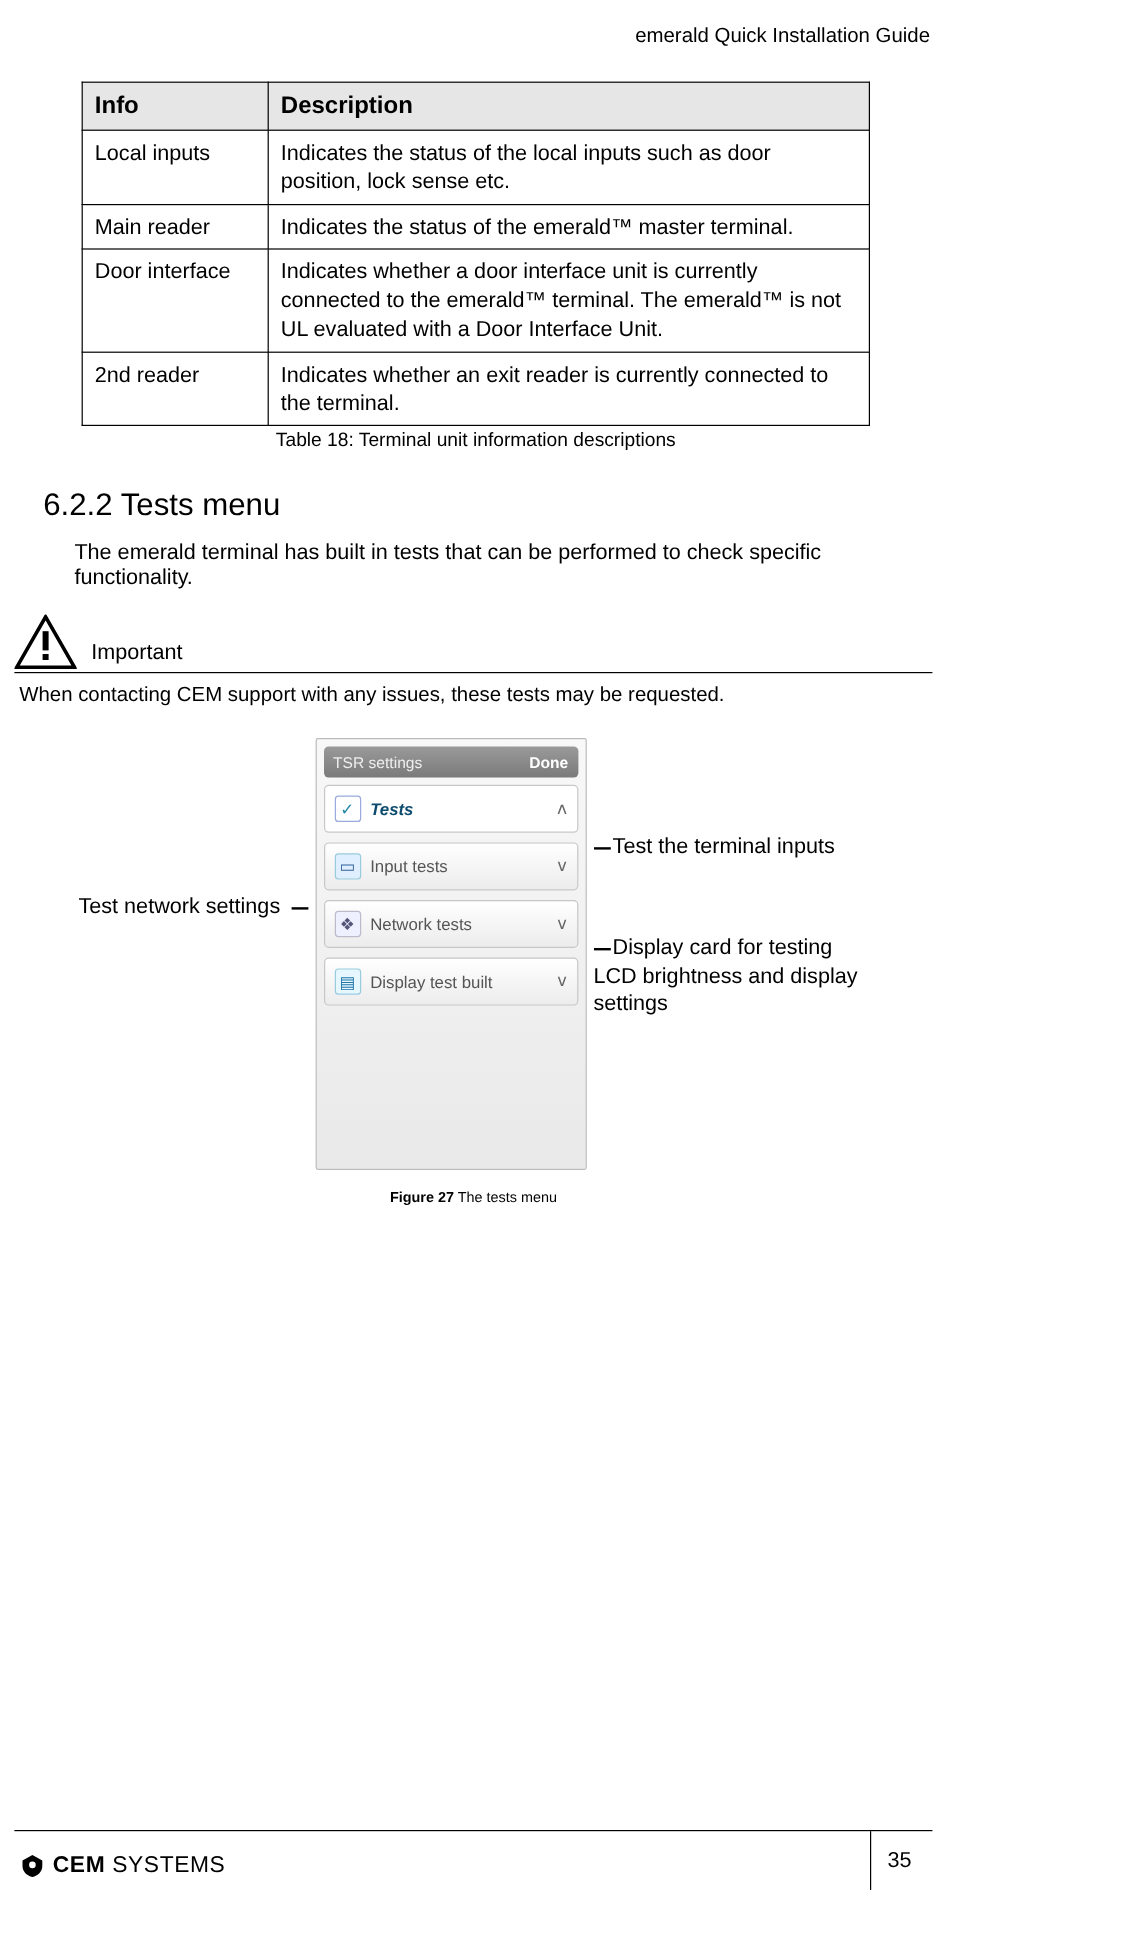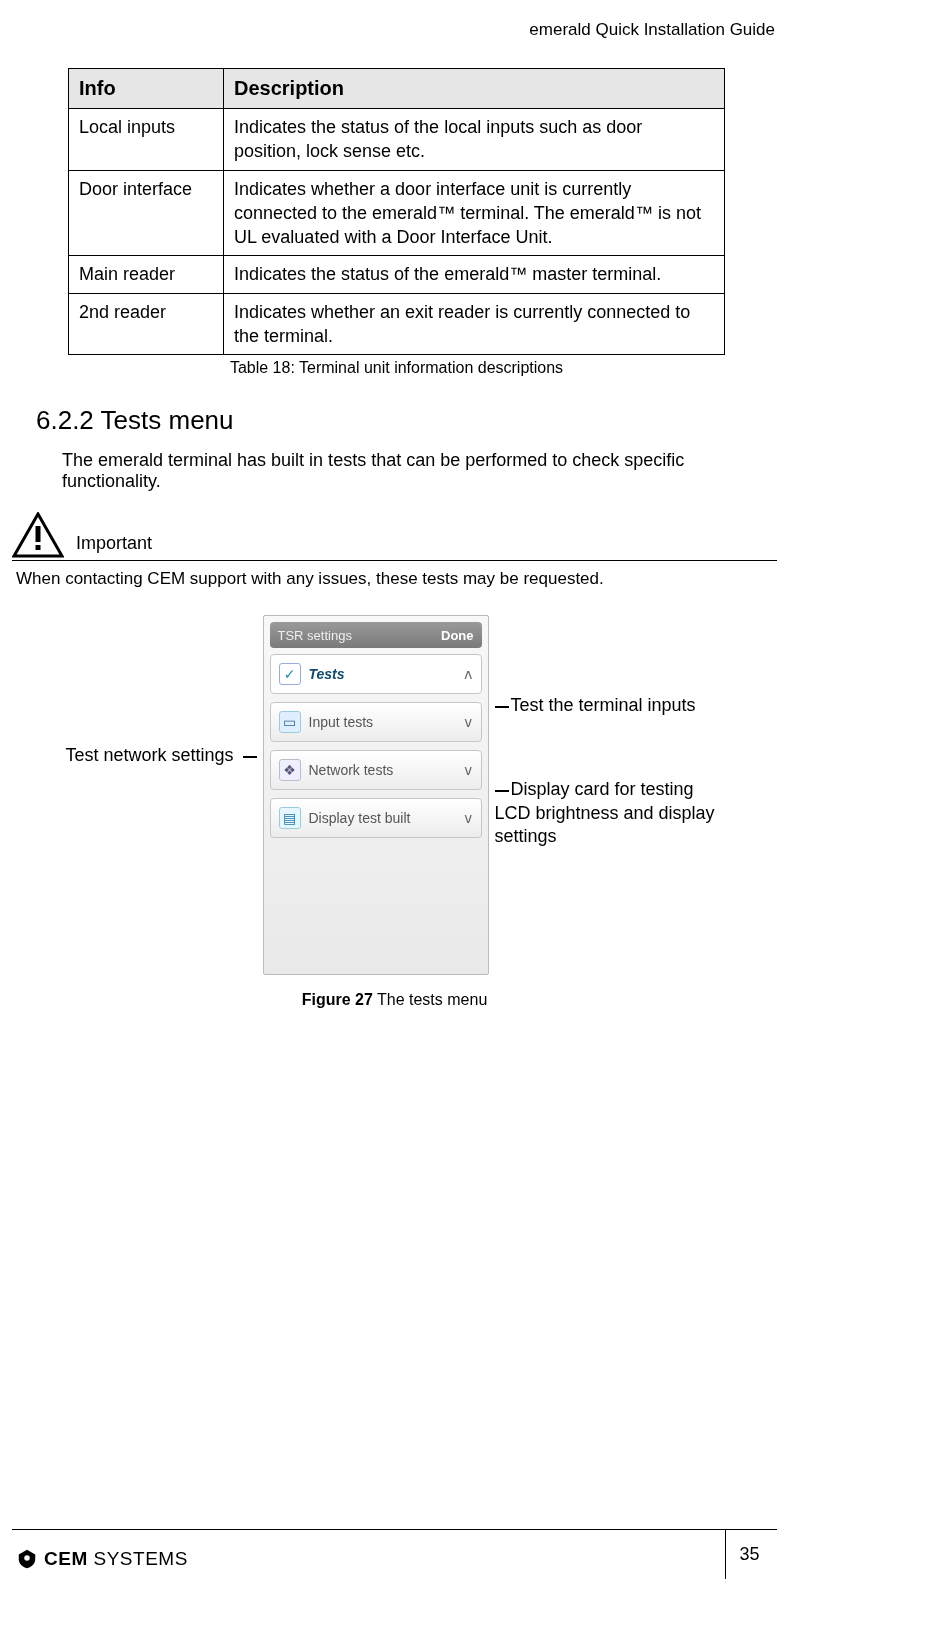--- a/index.html
+++ b/index.html
@@ -130,21 +130,21 @@
   .dev-icon {
     width:22px; height:22px; border-radius:3px;
     display:inline-flex; align-items:center; justify-content:center;
     font-size:14px;
   }
   .ic-check { background:#fff; border:1px solid #9ad; color:#28a; }
   .ic-input { background:#dfefff; border:1px solid #9cd; color:#369; }
   .ic-net { background:#eef0ff; border:1px solid #bbc; color:#557; }
   .ic-card { background:#e6f7ff; border:1px solid #9cd; color:#27a; }
 
-  .fig-caption { text-align:center; font-size:16px; margin: 16px 0 0 0; }
+  .fig-caption { text-align:center; font-size:12px; margin: 16px 0 0 0; }
   .fig-caption .fb { font-weight:bold; }
 
   .footer {
     position: relative;
     margin-top: 520px;
     border-top: 1px solid #000;
     height: 60px;
   }
   .footer-inner {
     display:flex; align-items:center; justify-content:space-between;
@@ -175,26 +175,26 @@
           <th>Info</th>
           <th>Description</th>
         </tr>
       </thead>
       <tbody>
         <tr>
           <td>Local inputs</td>
           <td>Indicates the status of the local inputs such as door position, lock sense etc.</td>
         </tr>
         <tr>
+          <td>Main reader</td>
+          <td>Indicates the status of the emerald™ master terminal.</td>
+        </tr>
+        <tr>
           <td>Door interface</td>
           <td>Indicates whether a door interface unit is currently connected to the emerald™ terminal. The emerald™ is not UL evaluated with a Door Interface Unit.</td>
-        </tr>
-        <tr>
-          <td>Main reader</td>
-          <td>Indicates the status of the emerald™ master terminal.</td>
         </tr>
         <tr>
           <td>2nd reader</td>
           <td>Indicates whether an exit reader is currently connected to the terminal.</td>
         </tr>
       </tbody>
     </table>
     <div class="table-caption">Table 18: Terminal unit information descriptions</div>
   </div>
 

